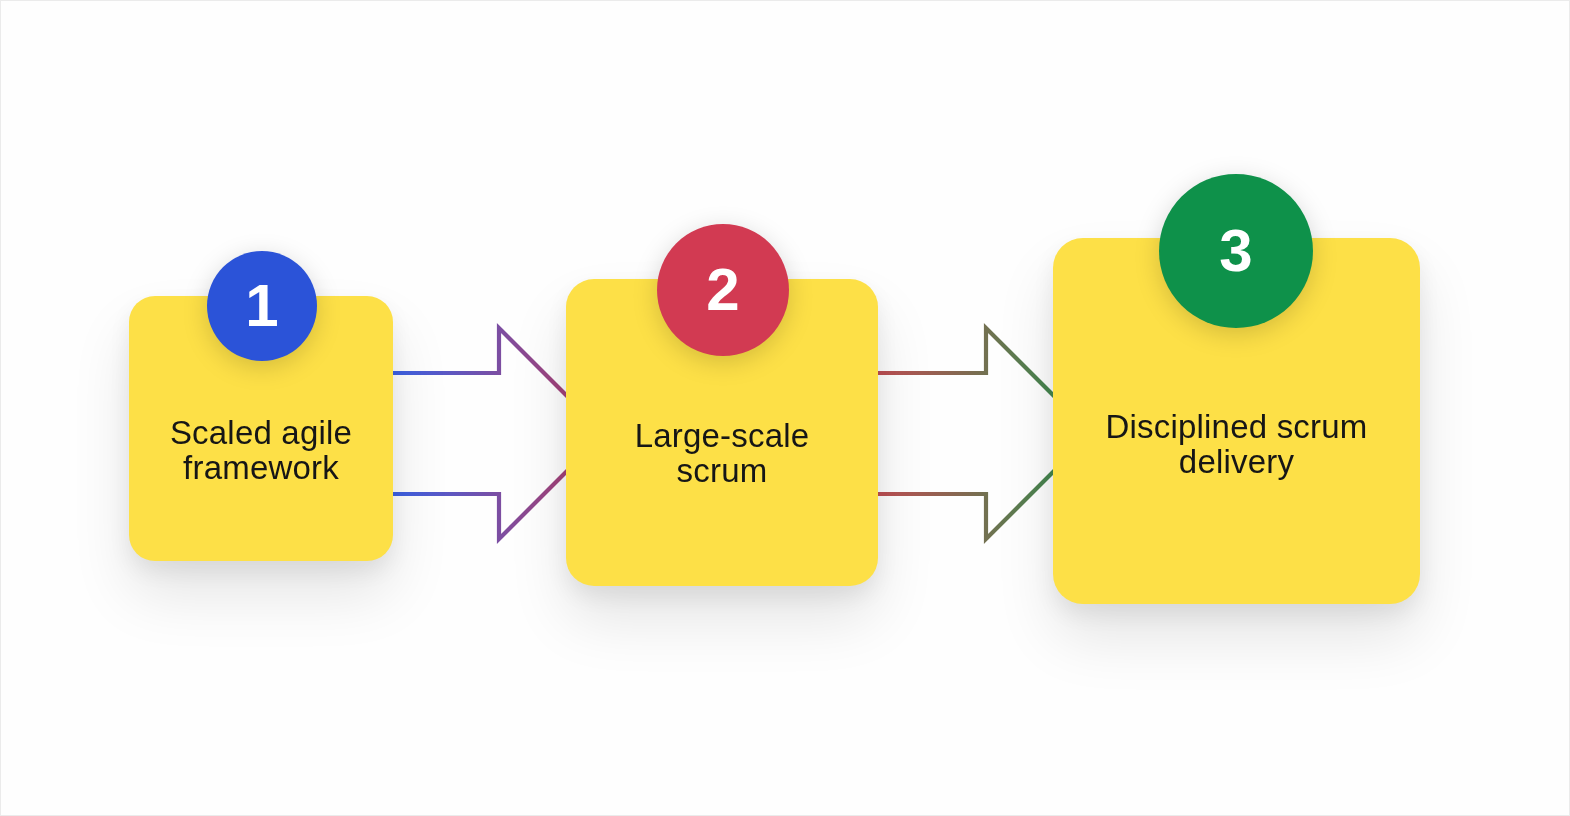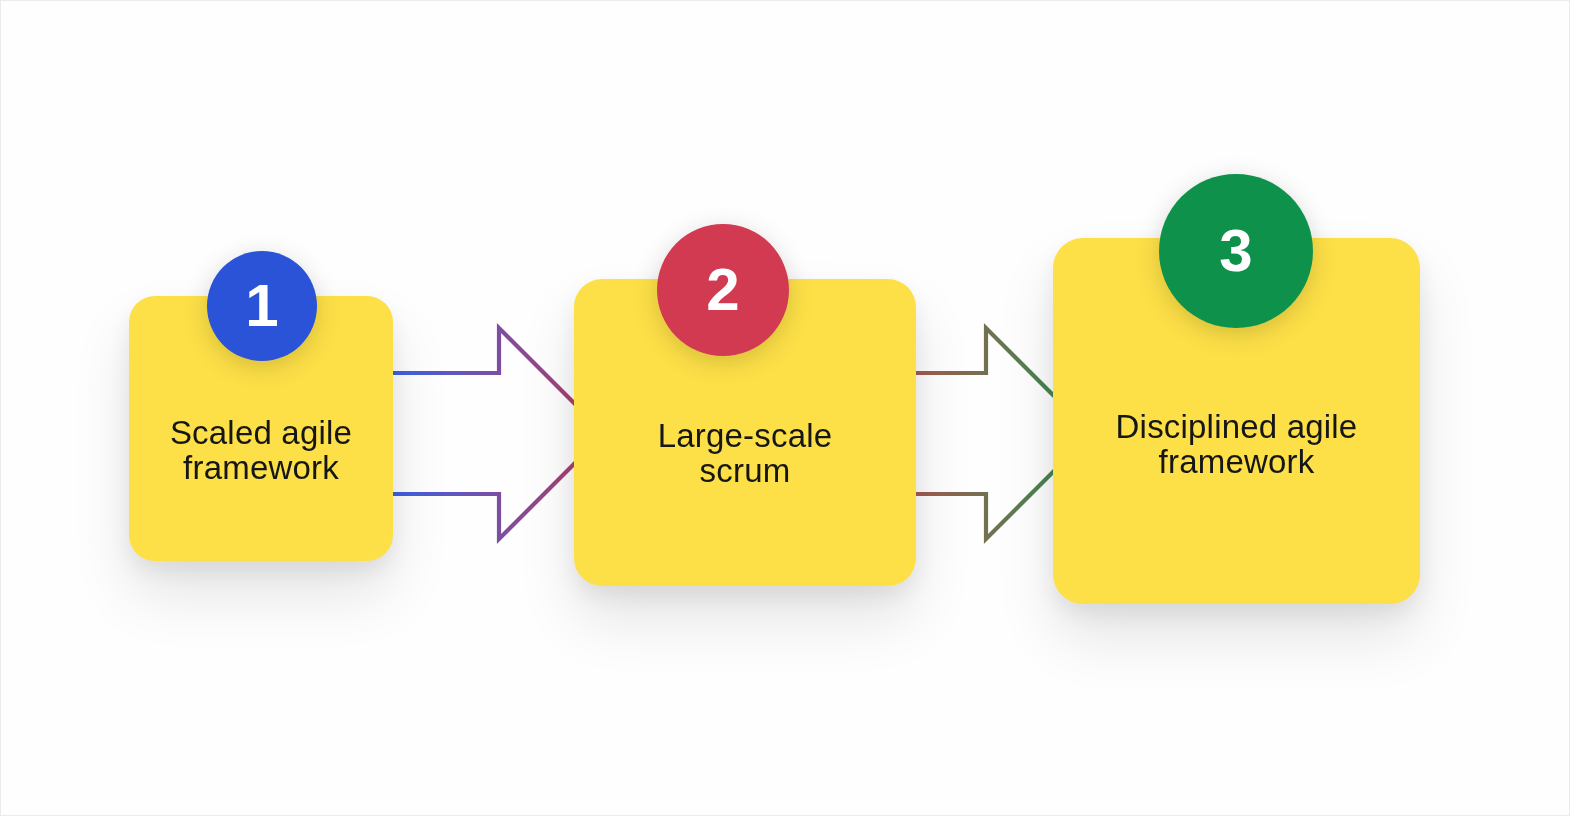--- a/index.html
+++ b/index.html
@@ -29,21 +29,21 @@
     stroke-width: 4.2;
     stroke-linejoin: miter;
   }
   .card {
     position: absolute;
     background: #fde047;
     z-index: 2;
     box-shadow: 0 10px 22px rgba(0,0,0,0.07), 0 34px 60px rgba(0,0,0,0.10);
   }
   .card-1 { left: 128px; top: 295px; width: 264px; height: 265px; border-radius: 26px; }
-  .card-2 { left: 565px; top: 278px; width: 342px; height: 307px; border-radius: 28px; margin-left: 8px; }
+  .card-2 { left: 565px; top: 278px; width: 312px; height: 307px; border-radius: 28px; }
   .card-3 { left: 1052px; top: 237px; width: 367px; height: 366px; border-radius: 30px; }
   .step-label {
     position: absolute;
     left: 0; right: 0;
     margin: 0 auto;
     text-align: center;
     color: #161616;
     font-size: 33px;
     line-height: 1.06;
     letter-spacing: 0.2px;
@@ -92,21 +92,21 @@
 
   <div class="card card-1">
     <div class="step-label label-1">Scaled agile framework</div>
   </div>
 
   <div class="card card-2">
     <div class="step-label label-2">Large-scale scrum</div>
   </div>
 
   <div class="card card-3">
-    <div class="step-label label-3">Disciplined agile framework</div>
+    <div class="step-label label-3">Disciplined scrum delivery</div>
   </div>
 
   <div class="badge badge-1" style="background: rgb(43, 83, 216);">
     <span class="badge-number">1</span>
   </div>
 
   <div class="badge badge-2" style="background: rgb(210, 58, 82);">
     <span class="badge-number">2</span>
   </div>
 

